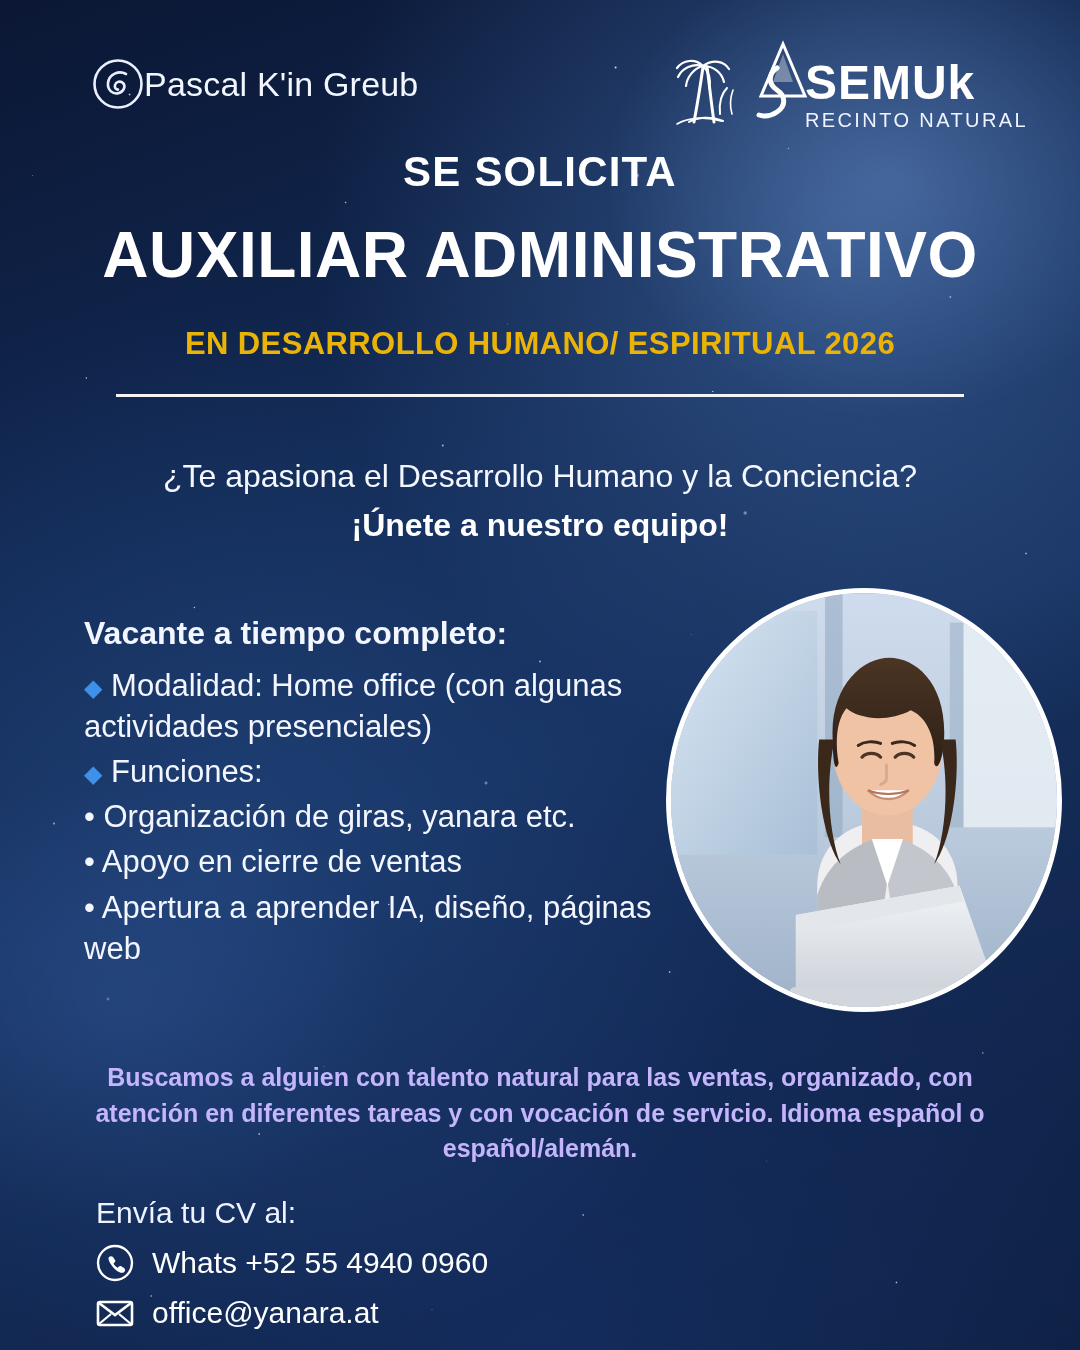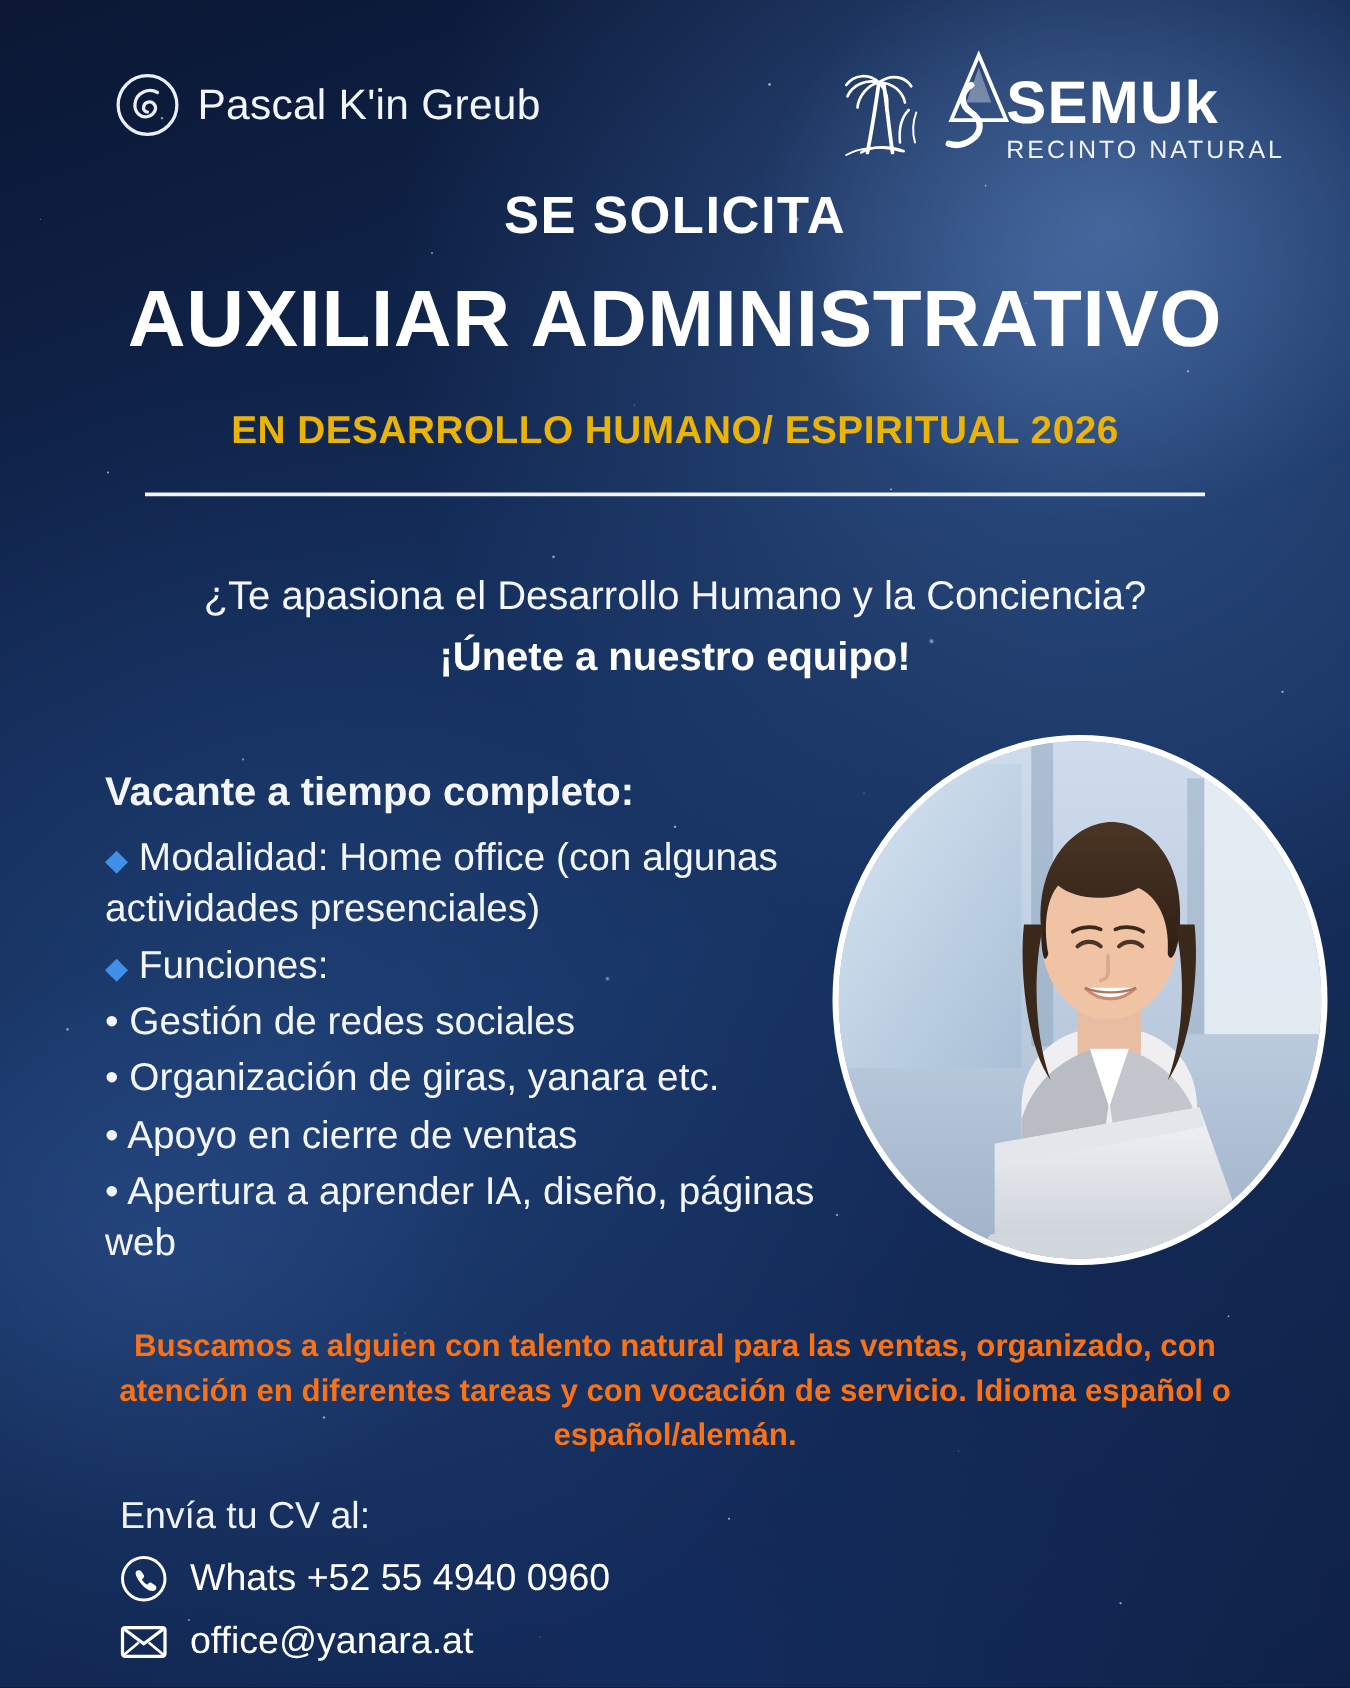--- a/index.html
+++ b/index.html
@@ -81,21 +81,21 @@
     position:absolute; left:-160px; bottom:120px;
     width:560px; height:460px;
     background:radial-gradient(ellipse at center, rgba(60,100,170,.28), rgba(60,100,170,0) 70%);
   }
 
   .content { position:relative; z-index:3; width:1080px; height:1350px; }
 
   
   .brand-left {
     position:absolute; left:92px; top:58px;
-    display:flex; align-items:center; gap:14px;
+    display:flex; align-items:center; 
   }
   .brand-left .swirl { width:52px; height:52px; flex:none; }
   .brand-left .name {
     font-size:34px; font-weight:400; letter-spacing:.2px; color:#f2f6ff;
   }
 
   .brand-right {
     position:absolute; right:52px; top:36px;
     display:flex; align-items:center;
   }
@@ -147,21 +147,21 @@
     border-radius:50%;
     overflow:hidden;
     border:5px solid #ffffff;
     background:#aab6c6;
   }
   .photo svg { display:block; width:100%; height:100%; }
 
   
   .closing {
     position:absolute; left:64px; right:64px; top:1060px;
-    text-align:center; font-size:25px; font-weight:700; line-height:1.42; color:#f97316;
+    text-align:center; font-size:25px; font-weight:700; line-height:1.42; color:#c4b5fd;
   }
 
   
   .contact { position:absolute; left:96px; top:1196px; }
   .contact .cv { font-size:30px; color:#eef3ff; margin-bottom:14px; }
   .contact .row { display:flex; align-items:center; gap:18px; margin-bottom:12px; }
   .contact .row .txt { font-size:30px; color:#ffffff; }
   .ico { width:38px; height:38px; flex:none; }
 </style>
 </head>
@@ -238,24 +238,20 @@
     <div class="li">
       <span class="dia">◆</span>
       <span>Modalidad: Home office (con algunas actividades presenciales)</span>
     </div>
     <div class="li">
       <span class="dia">◆</span>
       <span>Funciones:</span>
     </div>
     <div class="li">
       <span>•</span>
-      <span>Gestión de redes sociales</span>
-    </div>
-    <div class="li">
-      <span>•</span>
       <span>Organización de giras, yanara etc.</span>
     </div>
     <div class="li">
       <span>•</span>
       <span>Apoyo en cierre de ventas</span>
     </div>
     <div class="li">
       <span>•</span>
       <span>Apertura a aprender IA, diseño, páginas web</span>
     </div>

